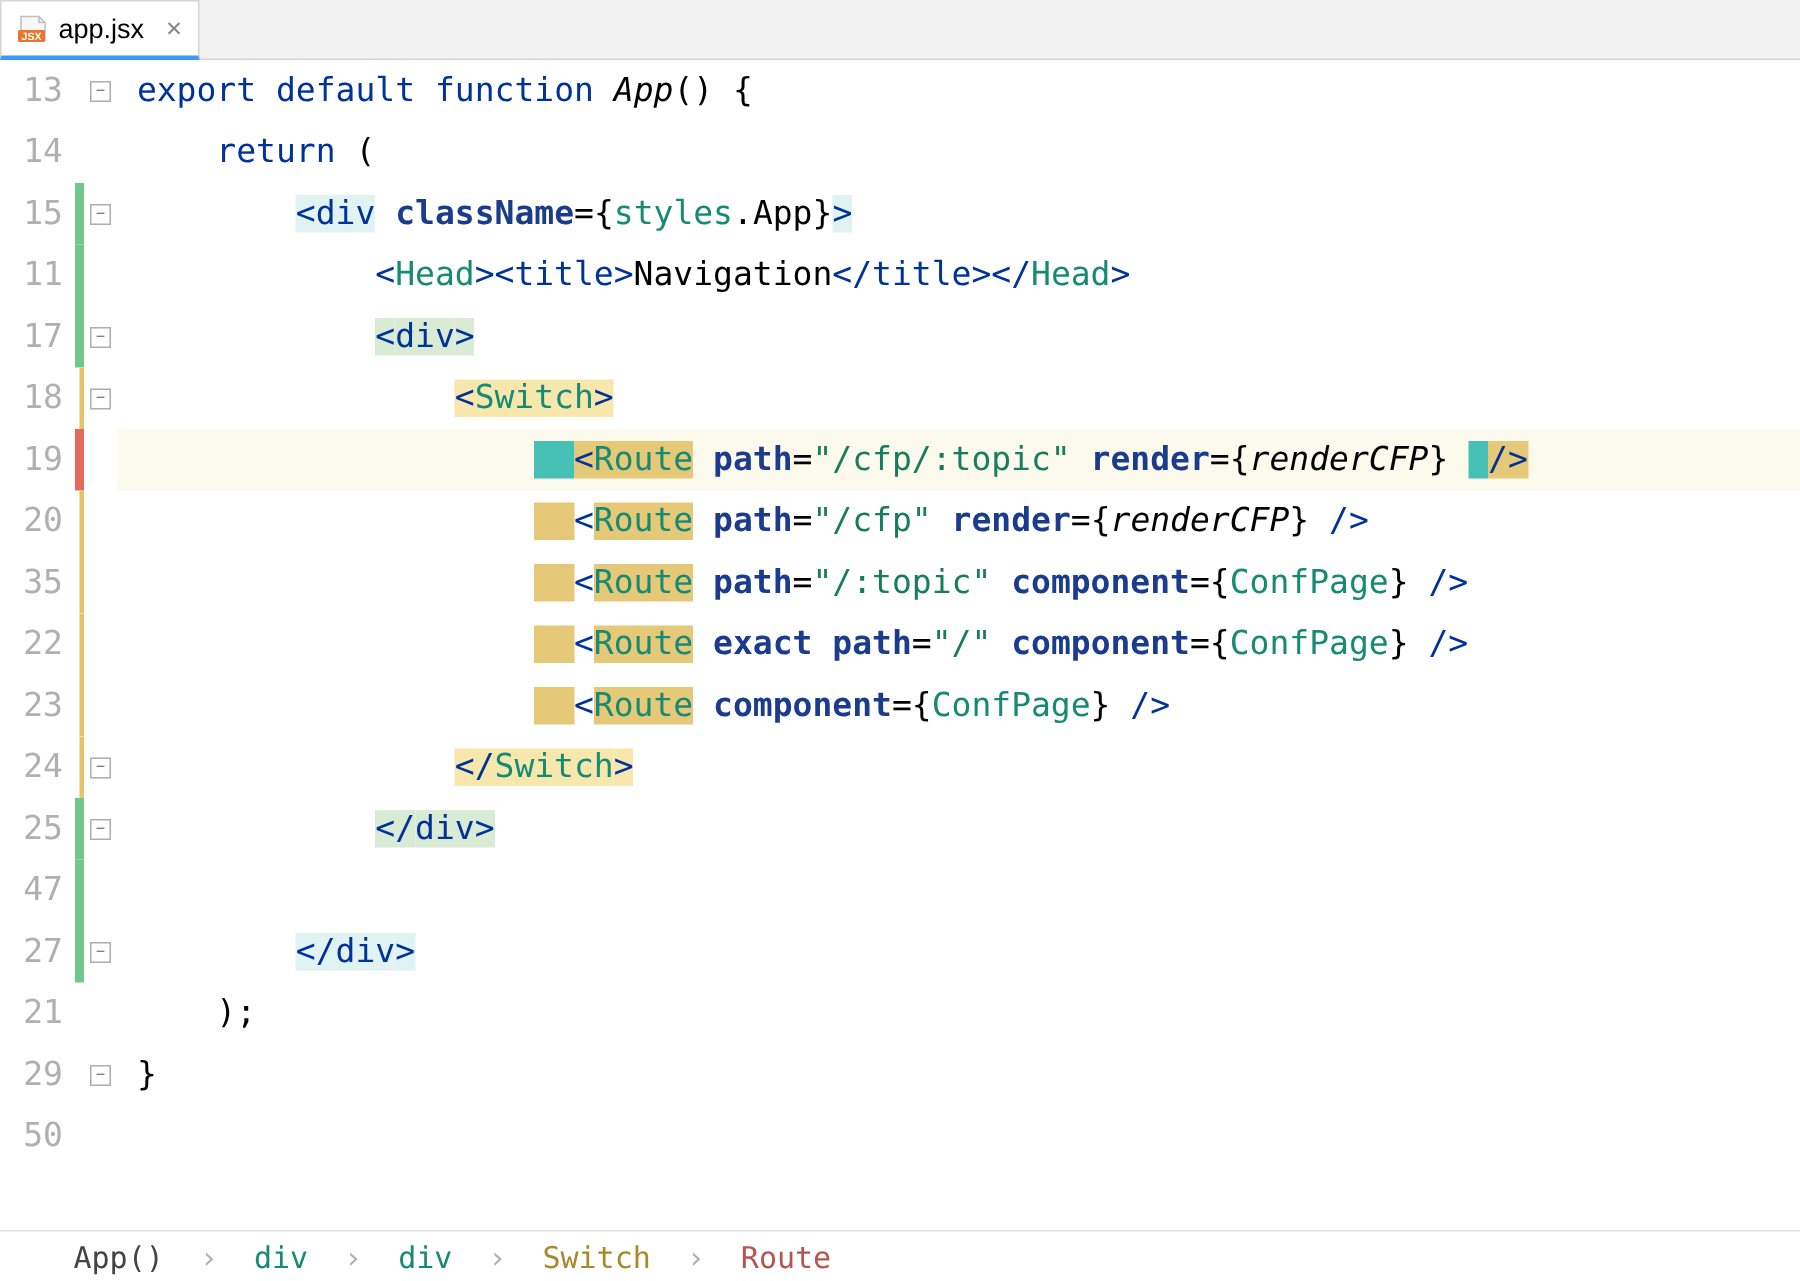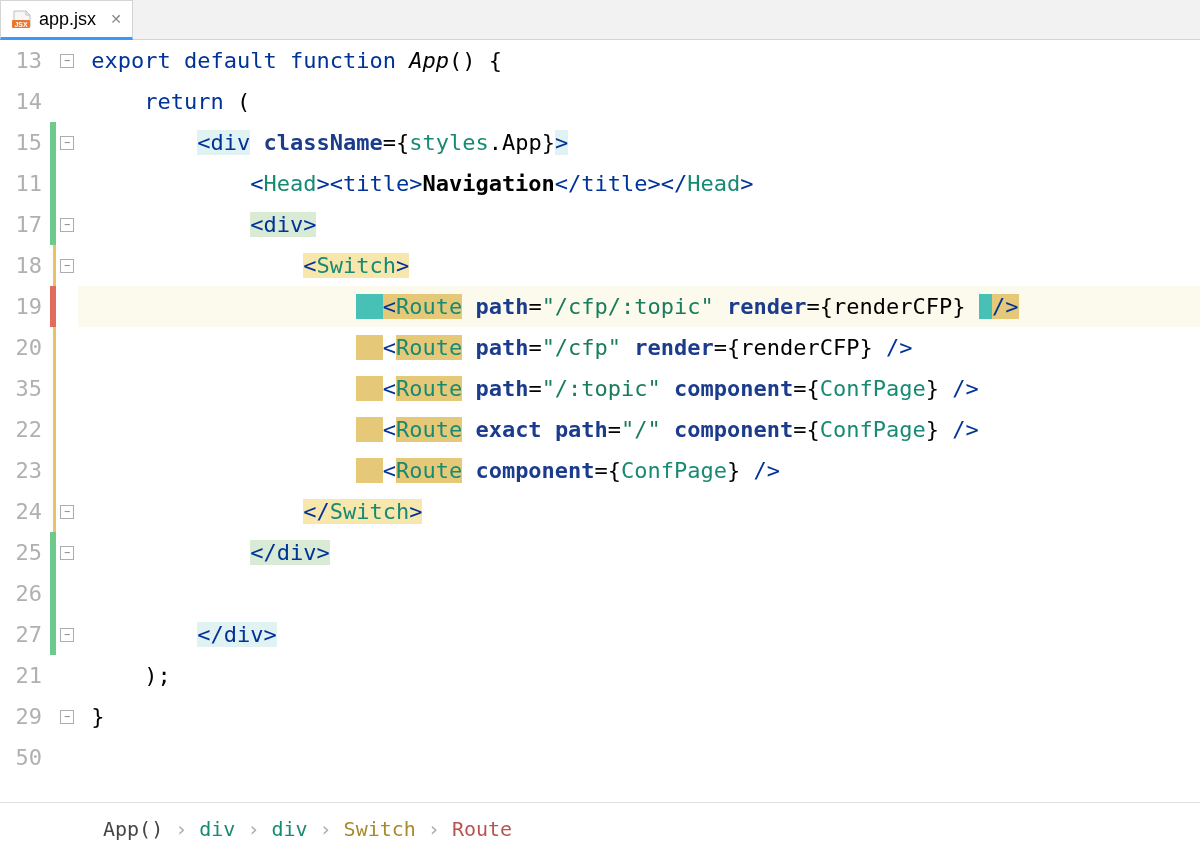--- a/index.html
+++ b/index.html
@@ -110,41 +110,41 @@
 
 
 .kw { color:#003399; font-weight:400; }
 .fn-name { color:#000; font-style:italic; }
 .tagc { color:#003399; }
 .tagbrace { color:#003399; }
 .attr { color:#1b3b8c;font-weight:bold; }
 .str { color:#197c5c; }
 .ref { color:#178a73; }
 .ident { color:#000; }
-.it { }
+.it { font-style: italic; }
 .punct { color:#000; }
-.txt { color:#000;font-weight:bold; }
+.txt { color:#000; }
 
 
 .hl-teal { background:#e0f2f1; }
 .hl-green { background:#d9ead5; }
 .hl-yellow { background:#f7e7ad; }
 .hl-deep { background:#e6c978; }
 .hl-caret { background:#47c1b5; }
 
 .breadcrumb-bar {
-  height: 52px;
+  height: 34px;
   border-top: 1px solid #e0e0e0;
   background:#fff;
   display:flex;
   align-items:center;
-  padding-left: 103px;
+  padding-left: 49px;
   font-size:20px;
   font-family: "SF Mono", Menlo, Consolas, monospace;
-  gap: 12px;
+  gap: 24px;
 }
 .bc-sep { color:#b0b0b0; }
 .bc0 { color:#444; }
 .bc1 { color:#178a73; }
 .bc2 { color:#178a73; }
 .bc3 { color:#a68a2b; }
 .bc4 { color:#b85450; }
 
 .file-icon-svg { width:22px; height:18px; }
 </style>
@@ -175,21 +175,21 @@
         <div class="ln">11</div>
         <div class="ln">17</div>
         <div class="ln">18</div>
         <div class="ln">19</div>
         <div class="ln">20</div>
         <div class="ln">35</div>
         <div class="ln">22</div>
         <div class="ln">23</div>
         <div class="ln">24</div>
         <div class="ln">25</div>
-        <div class="ln">26</div>
+        <div class="ln">47</div>
         <div class="ln">27</div>
         <div class="ln">21</div>
         <div class="ln">29</div>
         <div class="ln">50</div>
       </div>
     <div class="change-strip" id="change">
         <div class="c"></div>
         <div class="c"></div>
         <div class="c bar-green"></div>
         <div class="c bar-green"></div>

